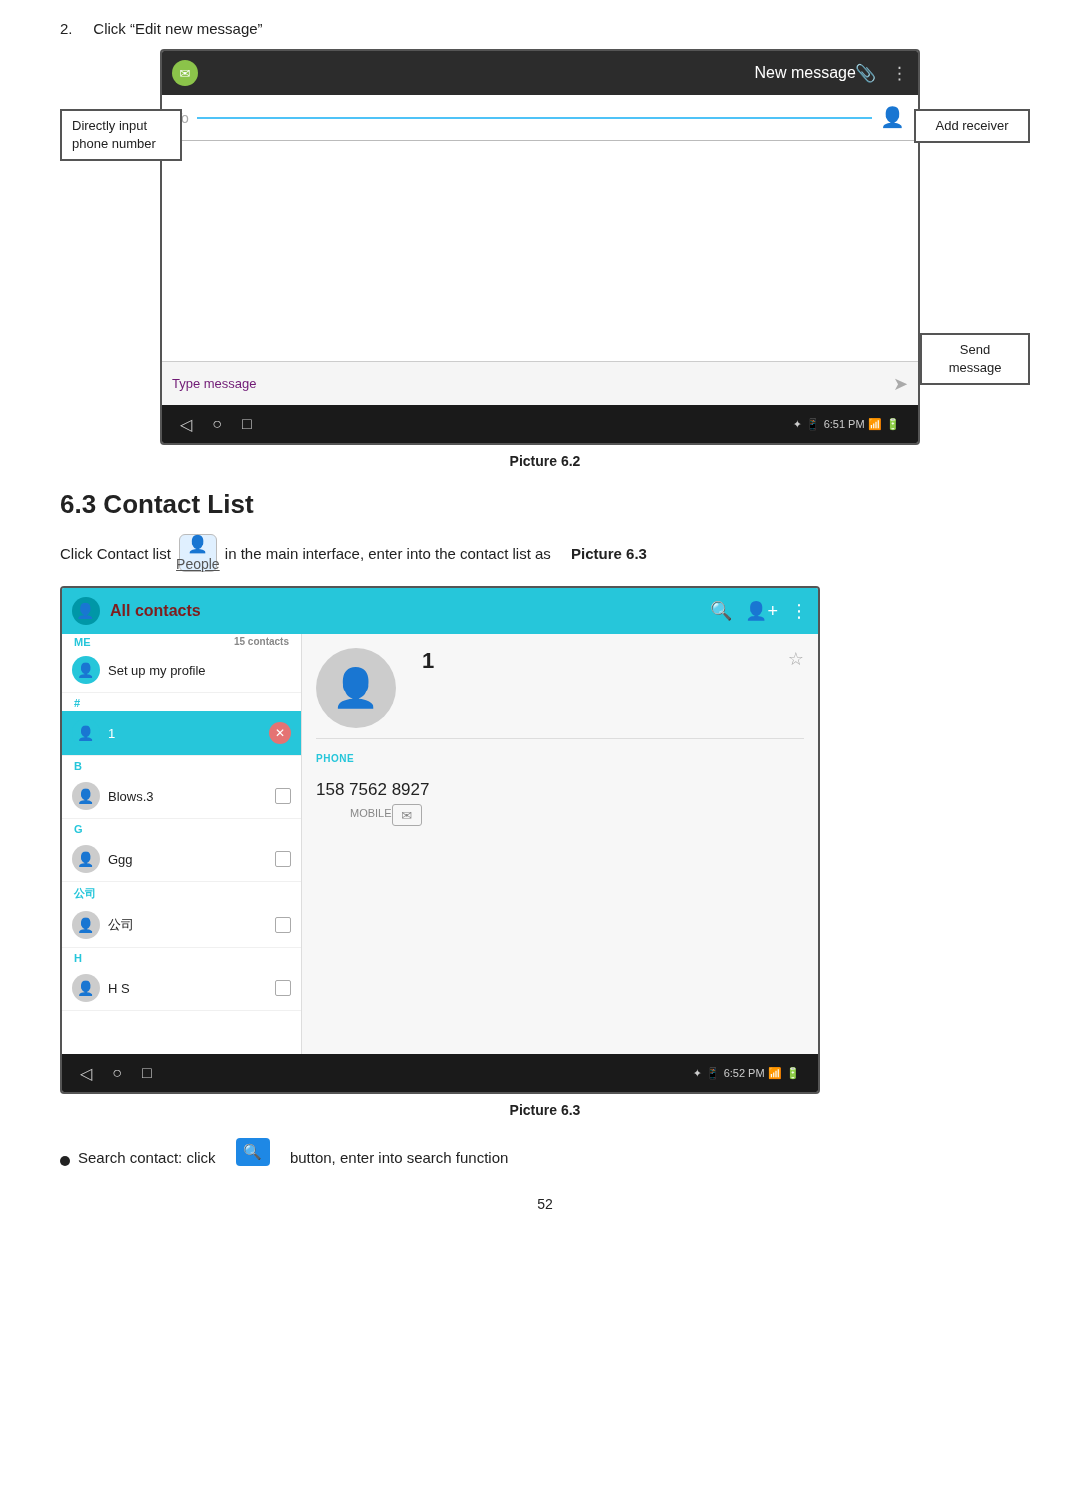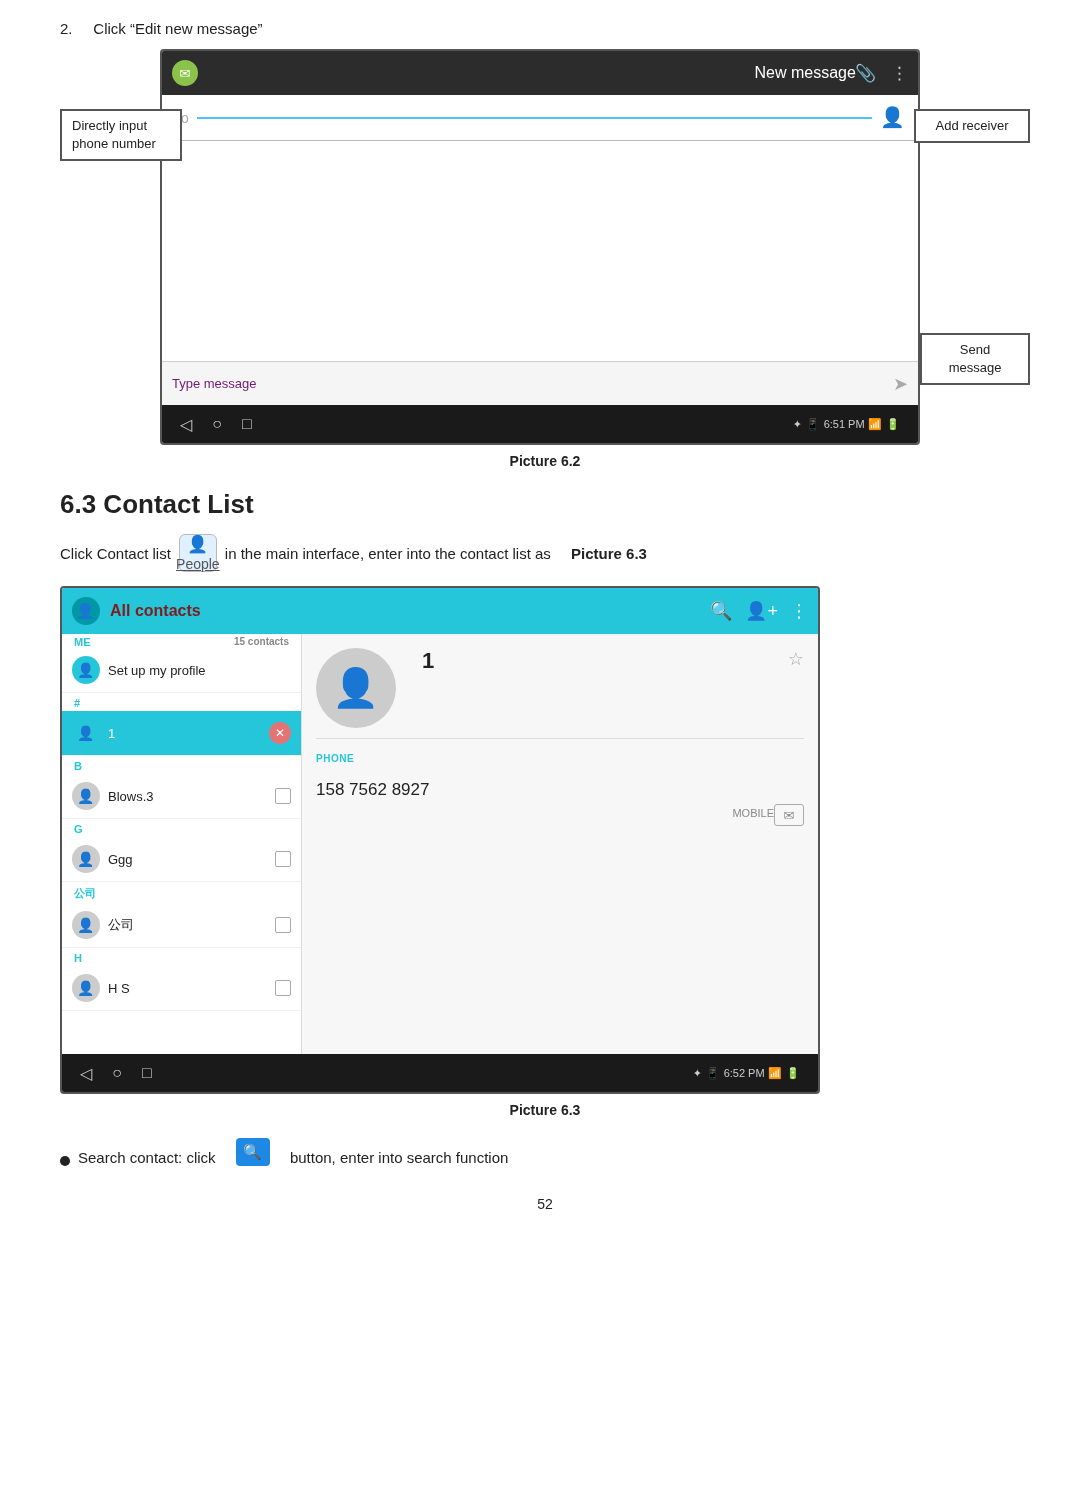--- a/index.html
+++ b/index.html
@@ -673,21 +673,21 @@
           </div>
           <div class="contact-detail-info">
             <span class="contact-detail-star">☆</span>
             <div class="contact-detail-name">1</div>
           </div>
         </div>
 
         <div class="contact-detail-section">
           <div class="contact-detail-section-label">PHONE</div>
           <div class="contact-detail-phone">158 7562 8927</div>
-          <div style="display:flex; align-items:center; justify-content:flex-end;margin-left:34px;">
+          <div style="display:flex; align-items:center; justify-content:flex-start;margin-left:34px;">
             <div class="contact-detail-type">MOBILE</div>
             <div class="contact-msg-icon">✉</div>
           </div>
         </div>
       </div>
     </div>
 
     <div class="android-bottom-bar">
       <div class="bottom-nav-icons">
         <span>◁</span>

